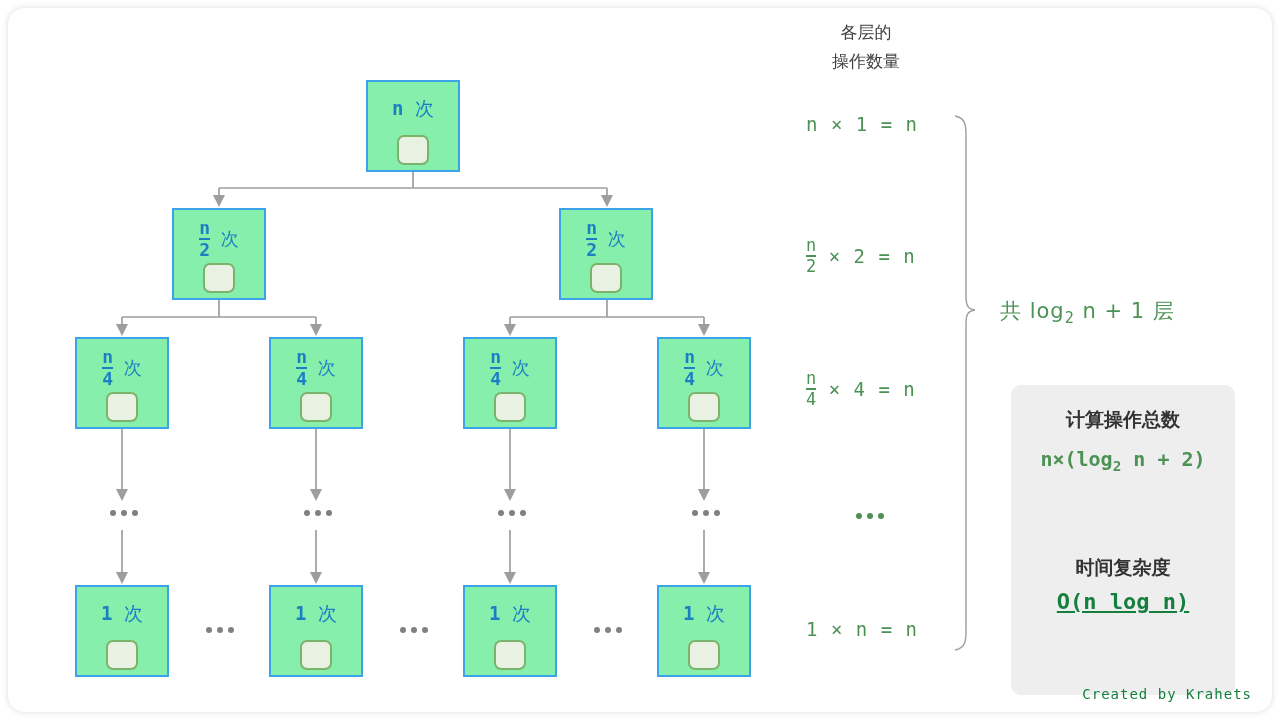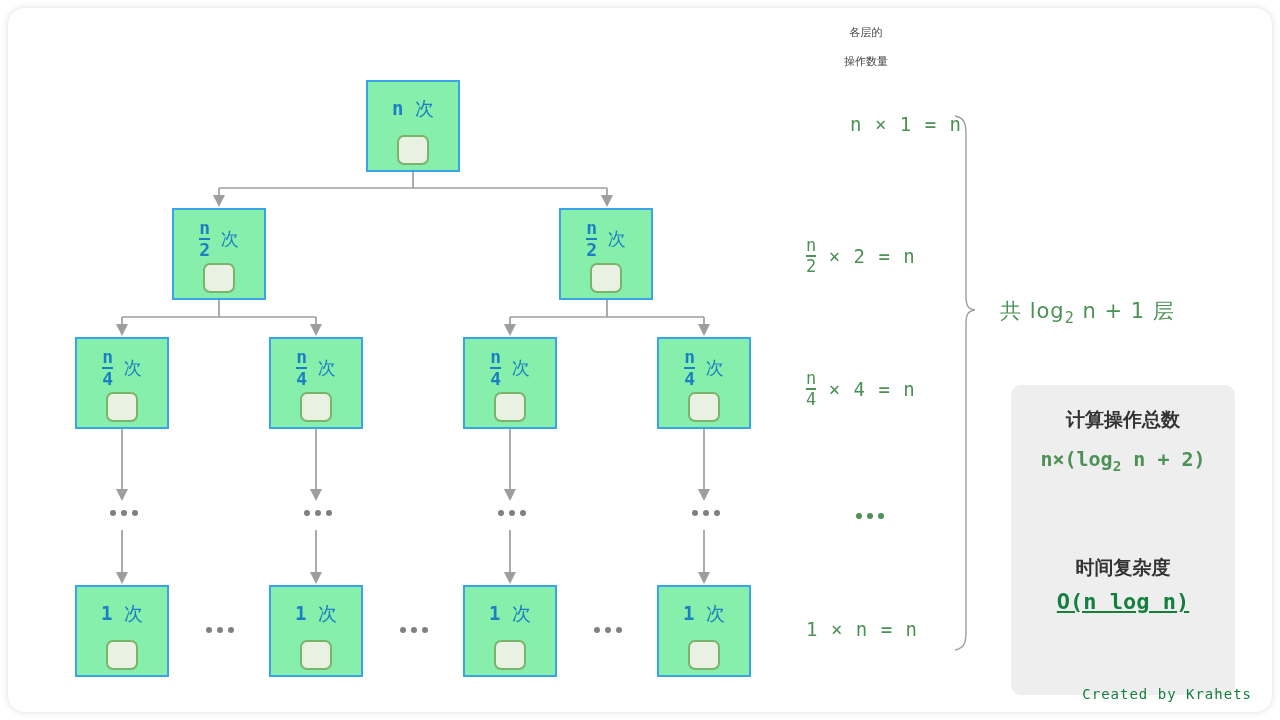--- a/index.html
+++ b/index.html
@@ -91,21 +91,21 @@
     white-space: nowrap;
     letter-spacing: 1px;
   }
   .eq .frac { font-size: 17px; letter-spacing: 0; }
   
   .header-text {
     position: absolute;
     text-align: center;
     color: #404040;
     font-family: "DejaVu Sans", "Liberation Sans", sans-serif;
-    font-size: 11px;
+    font-size: 17px;
     line-height: 29px;
     white-space: nowrap;
   }
   
   .brace-label {
     position: absolute;
     color: #4b9254;
     font-family: "DejaVu Sans Mono", "Liberation Mono", monospace;
     font-size: 21px;
     letter-spacing: 1px;
@@ -405,21 +405,21 @@
     <i></i>
       <i></i>
       <i></i>
   </div>
   <div class="dots" style="left:594px; top:627px;">
     <i></i>
       <i></i>
       <i></i>
   </div>
 
-  <div class="eq" style="left:806px; top:113px;margin-left:44px;">
+  <div class="eq" style="left:806px; top:113px;">
     <span>n × 1 = n</span>
   </div>
 
   <div class="eq" style="left:806px; top:238px;">
     <span class="frac">
       <span class="num">n</span>
       <span class="bar"></span>
       <span class="den">2</span>
     </span>
     <span>× 2 = n</span>

